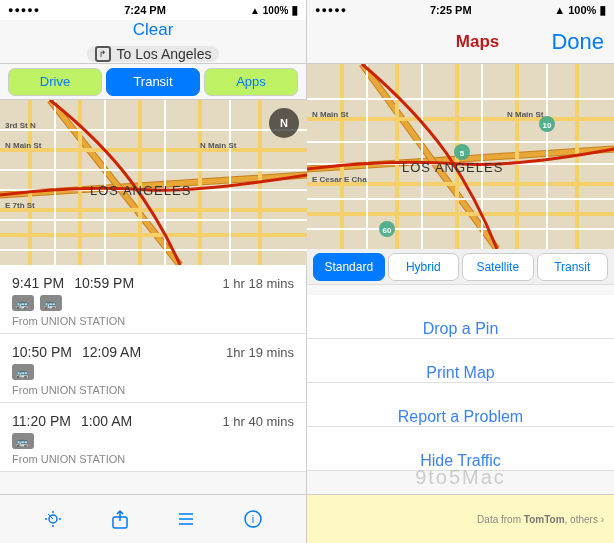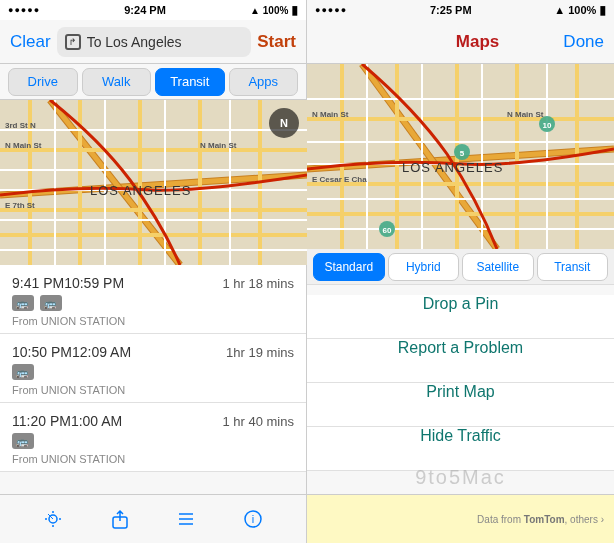--- a/index.html
+++ b/index.html
@@ -35,20 +35,21 @@
     .status-bar-left .right-icons { display: flex; align-items: center; gap: 3px; font-size: 10px; }
 
     .nav-bar-left {
       height: 44px;
       background: #f7f7f7;
       border-bottom: 1px solid #ccc;
       display: flex;
       align-items: center;
       padding: 0 10px;
       gap: 6px;
+      flex-direction: column;
     }
     .nav-clear {
       color: #007aff;
       font-size: 17px;
       font-weight: 400;
       cursor: pointer;
     }
     .nav-search-box {
       flex: 1;
       height: 30px;
@@ -91,21 +92,21 @@
       flex: 1;
       height: 28px;
       border-radius: 7px;
       display: flex;
       align-items: center;
       justify-content: center;
       font-size: 13px;
       color: #007aff;
       cursor: pointer;
       border: 1px solid #ccc;
-      background: #e5e5e5;
+      background: #bef264;
     }
     .tab-item.active {
       background: #007aff;
       color: #fff;
       border-color: #007aff;
     }
 
     .map-left {
       width: 307px;
       height: 165px;
@@ -137,20 +138,21 @@
       background: #f7f7f7;
     }
     .route-item {
       background: #fff;
       border-bottom: 1px solid #e0e0e0;
       padding: 10px 12px 6px 12px;
     }
     .route-times {
       display: flex;
       align-items: baseline;
+      gap: 10px;
       font-size: 14px;
       color: #333;
     }
     .route-duration {
       margin-left: auto;
       font-size: 13px;
       color: #555;
     }
     .route-icons {
       display: flex;
@@ -228,21 +230,21 @@
     .nav-title-right {
       font-size: 17px;
       font-weight: 600;
       color: #b91c1c;
       padding-left: 34px;
     }
     .nav-done {
       position: absolute;
       right: 10px;
       color: #007aff;
-      font-size: 17px;
+      font-size: 22px;
       cursor: pointer;
     }
 
     .map-right {
       width: 307px;
       height: 185px;
       position: relative;
       overflow: hidden;
       background: #e8e0c8;
     }
@@ -280,24 +282,24 @@
       flex: 1;
       background: #f7f7f7;
       display: flex;
       flex-direction: column;
     }
     .menu-item {
       height: 44px;
       background: #fff;
       border-bottom: 1px solid #e0e0e0;
       display: flex;
-      align-items: flex-start;
+      align-items: flex-end;
       justify-content: center;
       font-size: 16px;
-      color: #0f766e;
+      color: #3b82f6;
       cursor: pointer;
     }
     .menu-item:first-child {
       margin-top: 10px;
     }
 
     .bottom-toolbar-right {
       height: 49px;
       background: #fef9c3;
       border-top: 1px solid #ccc;
@@ -322,43 +324,40 @@
     .label-los-angeles { font-size: 13px; fill: #333; font-family: Arial, sans-serif; font-weight: 300; letter-spacing: 1px; }
     .block-fill { fill: #d8d0b8; }
   </style>
 </head>
 <body>
 
 <div class="left-panel">
 
   <div class="status-bar-left">
     <span style="font-size:9px; letter-spacing:1px;">●●●●●</span>
-    <span>9:24 PM</span>
+    <span>7:24 PM</span>
     <div class="right-icons">
       <span>▲</span>
       <span>100%</span>
       <span style="font-size:12px;">▮</span>
     </div>
   </div>
 
   <div class="nav-bar-left">
     <span class="nav-clear">Clear</span>
     <div class="nav-search-box">
       <div class="turn-icon">↱</div>
       <span>To Los Angeles</span>
     </div>
     <span class="nav-start">Start</span>
   </div>
 
   <div class="tab-bar">
     <div class="tab-item">
       <span>Drive</span>
-    </div>
-    <div class="tab-item">
-      <span>Walk</span>
     </div>
     <div class="tab-item active">
       <span>Transit</span>
     </div>
     <div class="tab-item">
       <span>Apps</span>
     </div>
   </div>
 
   <div class="map-left">
@@ -551,24 +550,24 @@
     <div class="map-type-btn">
       <span>Transit</span>
     </div>
   </div>
 
   <div class="menu-list">
     <div class="menu-item">
       <span>Drop a Pin</span>
     </div>
     <div class="menu-item">
+      <span>Print Map</span>
+    </div>
+    <div class="menu-item">
       <span>Report a Problem</span>
-    </div>
-    <div class="menu-item">
-      <span>Print Map</span>
     </div>
     <div class="menu-item">
       <span>Hide Traffic</span>
     </div>
   </div>
 
   <div class="bottom-toolbar-right">
     <span class="tomtom-text">Data from <span class="tomtom-bold">TomTom</span>, others ›</span>
   </div>
 

